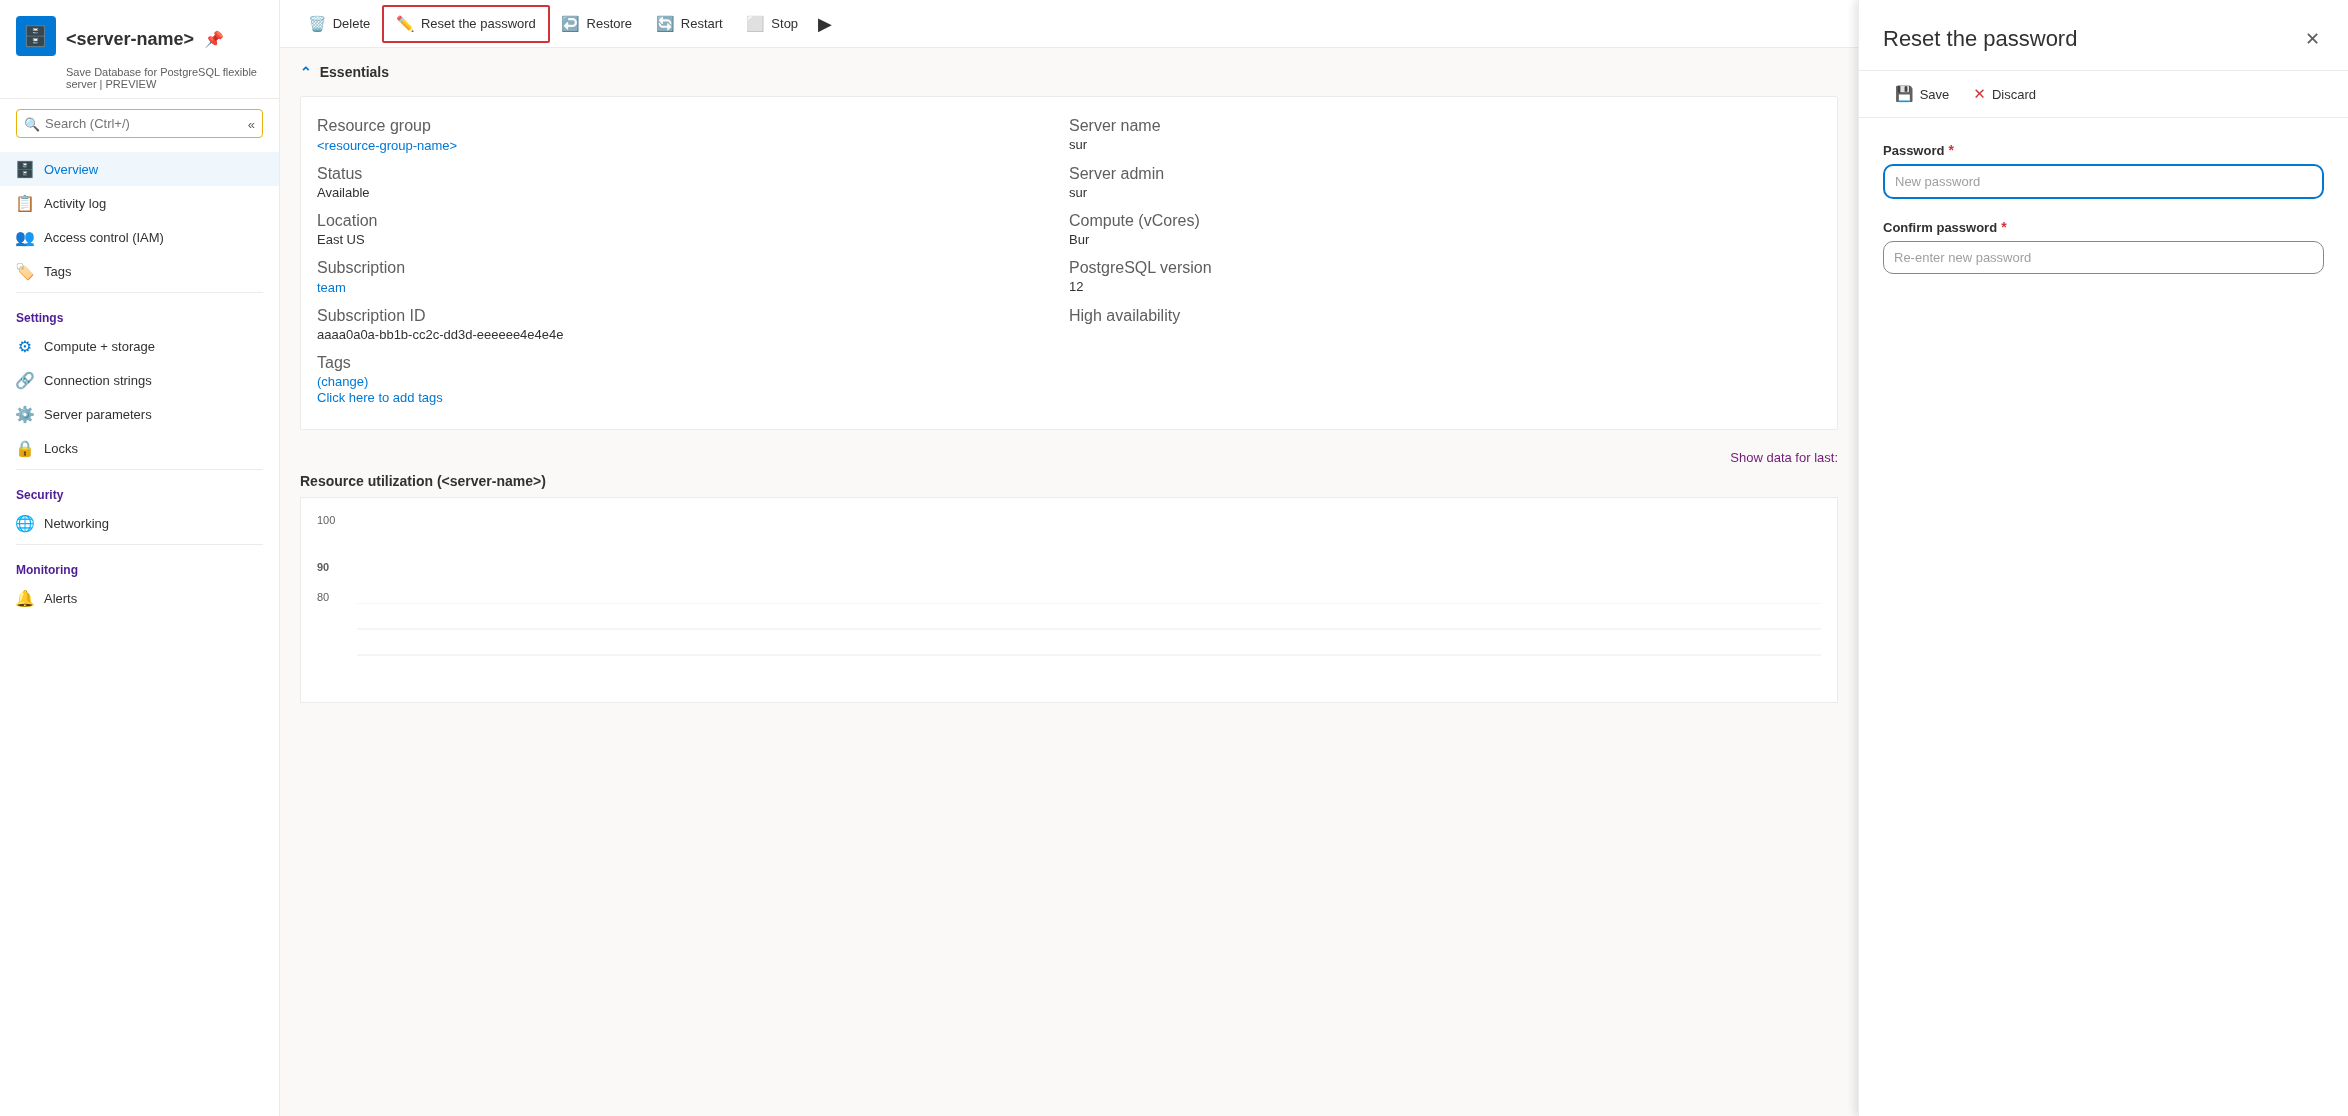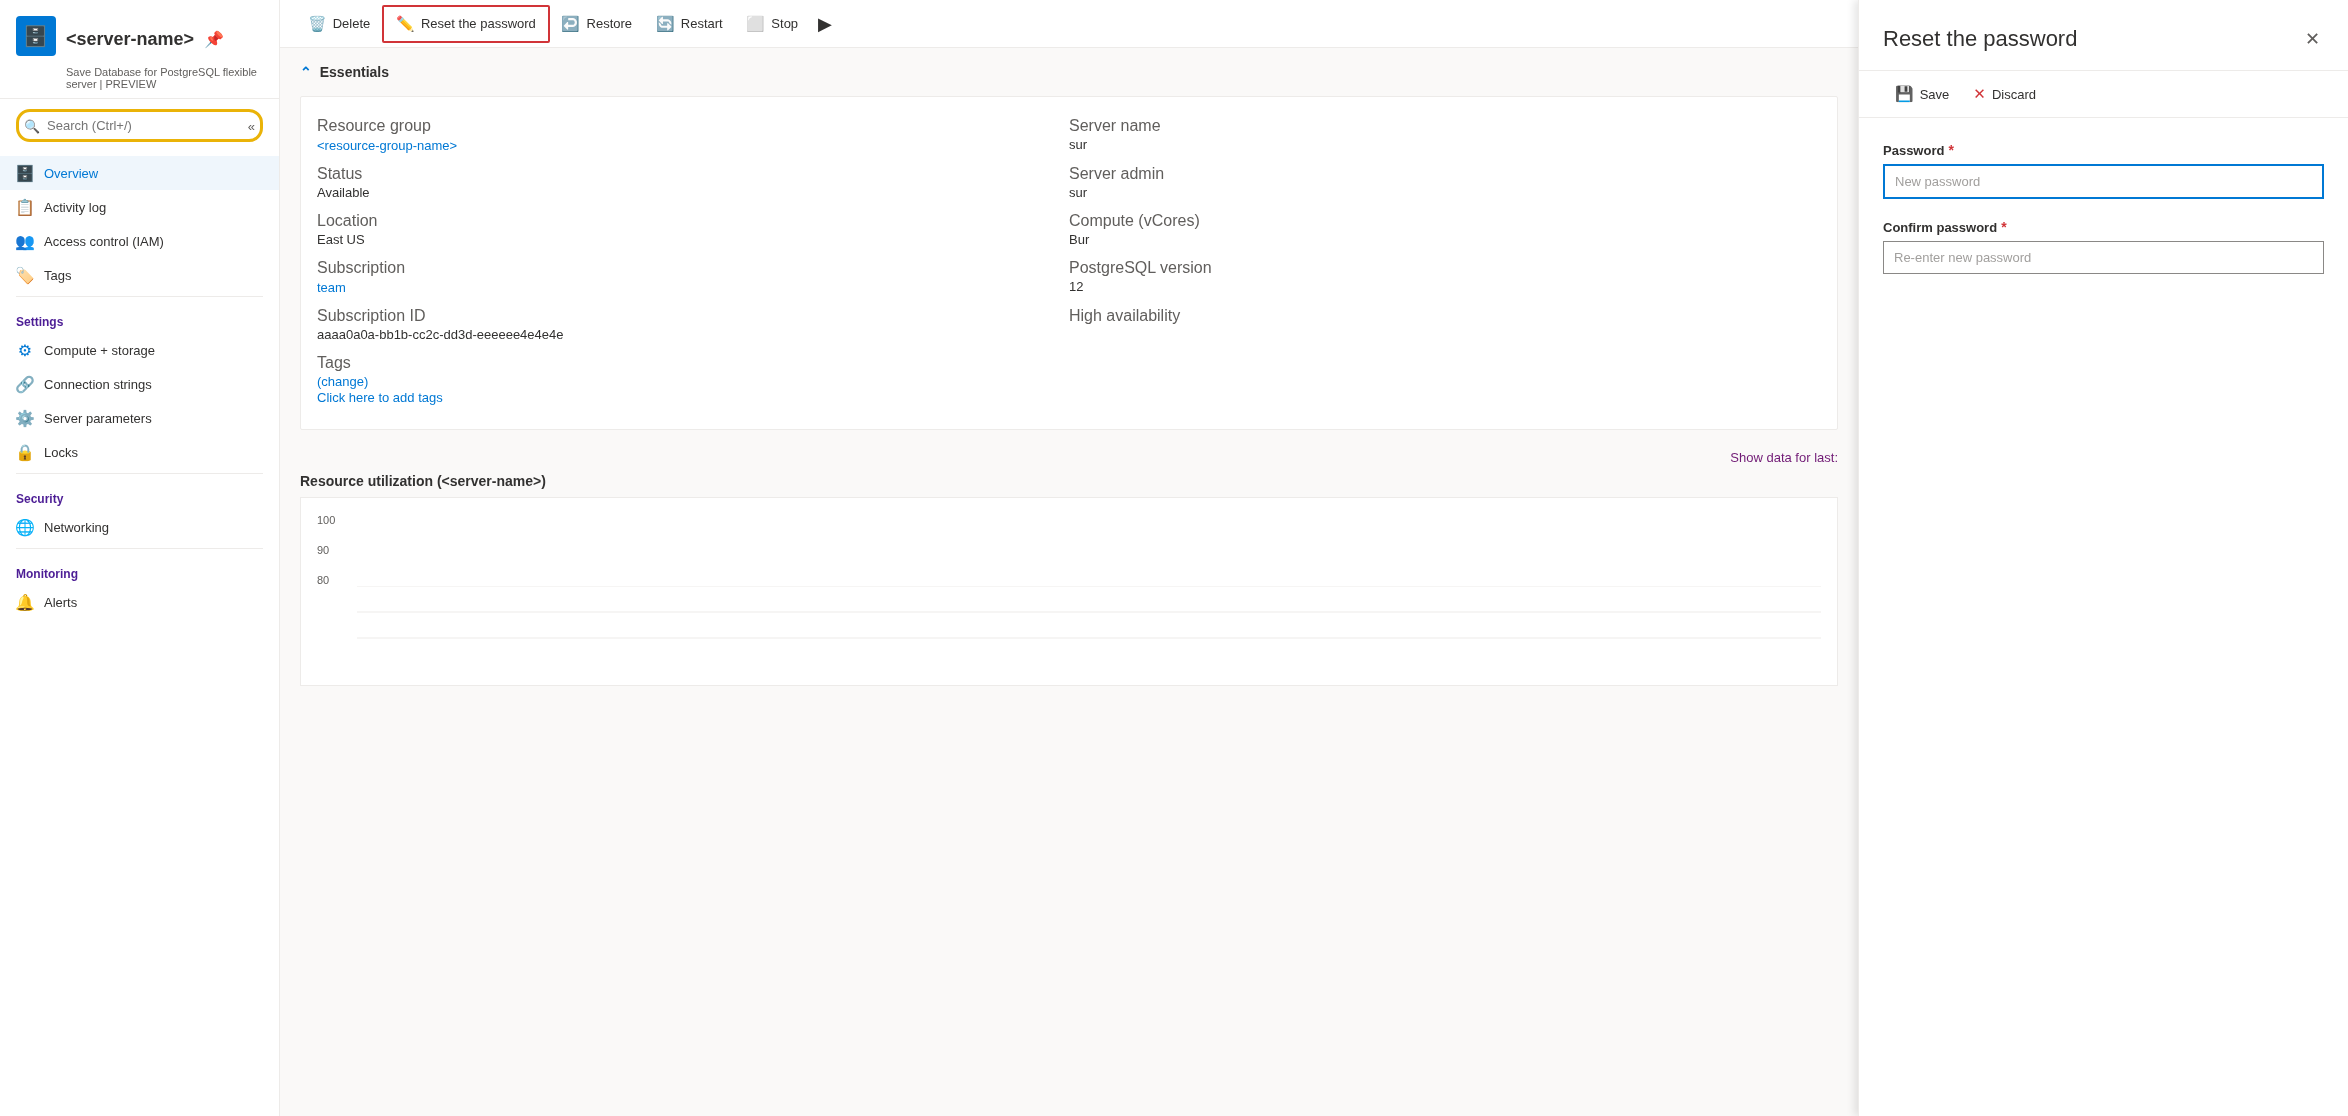--- a/index.html
+++ b/index.html
@@ -56,22 +56,22 @@
     }
 
     .search-box {
       margin: 10px 16px;
       position: relative;
     }
 
     .search-box input {
       width: 100%;
       padding: 6px 8px 6px 28px;
-      border: 3px solid #eab308;
-      border-radius: 14px;
+      border: 1px solid #eab308;
+      border-radius: 4px;
       font-size: 13px;
       color: #323130;
       outline: none;
     }
 
     .search-box .search-icon-inner {
       position: absolute;
       left: 8px;
       top: 50%;
       transform: translateY(-50%);
@@ -322,21 +322,21 @@
 
     .required-star {
       color: #d13438;
       font-size: 14px;
     }
 
     .form-input {
       width: 100%;
       padding: 8px 10px;
       border: 1px solid #8a8886;
-      border-radius: 0;
+      border-radius: 10px;
       font-size: 13px;
       color: #323130;
       outline: none;
       background: #fff;
     }
 
     .form-input.focused, .form-input:focus {
       border-color: #0078d4;
       border-width: 2px;
     }
@@ -522,21 +522,21 @@
 
     <div class="show-data-row">
       <span>Show data for last:</span>
     </div>
 
     <div class="section-title">Resource utilization (&lt;server-name&gt;)</div>
 
     <div class="chart-container">
       <div class="chart-y-labels">
         <div class="chart-y-label">100</div>
-        <div class="chart-y-label" style="margin-top:18px;">90</div>
+        <div class="chart-y-label" style="margin-top:35px;font-weight:bold;">90</div>
         <div class="chart-y-label" style="margin-top:18px;">80</div>
       </div>
       
       <svg width="100%" height="80">
         <line x1="40" y1="0" x2="100%" y2="0" stroke="#edebe9" stroke-width="1"></line>
         <line x1="40" y1="26" x2="100%" y2="26" stroke="#edebe9" stroke-width="1"></line>
         <line x1="40" y1="52" x2="100%" y2="52" stroke="#edebe9" stroke-width="1"></line>
       </svg>
     </div>
   </div>

